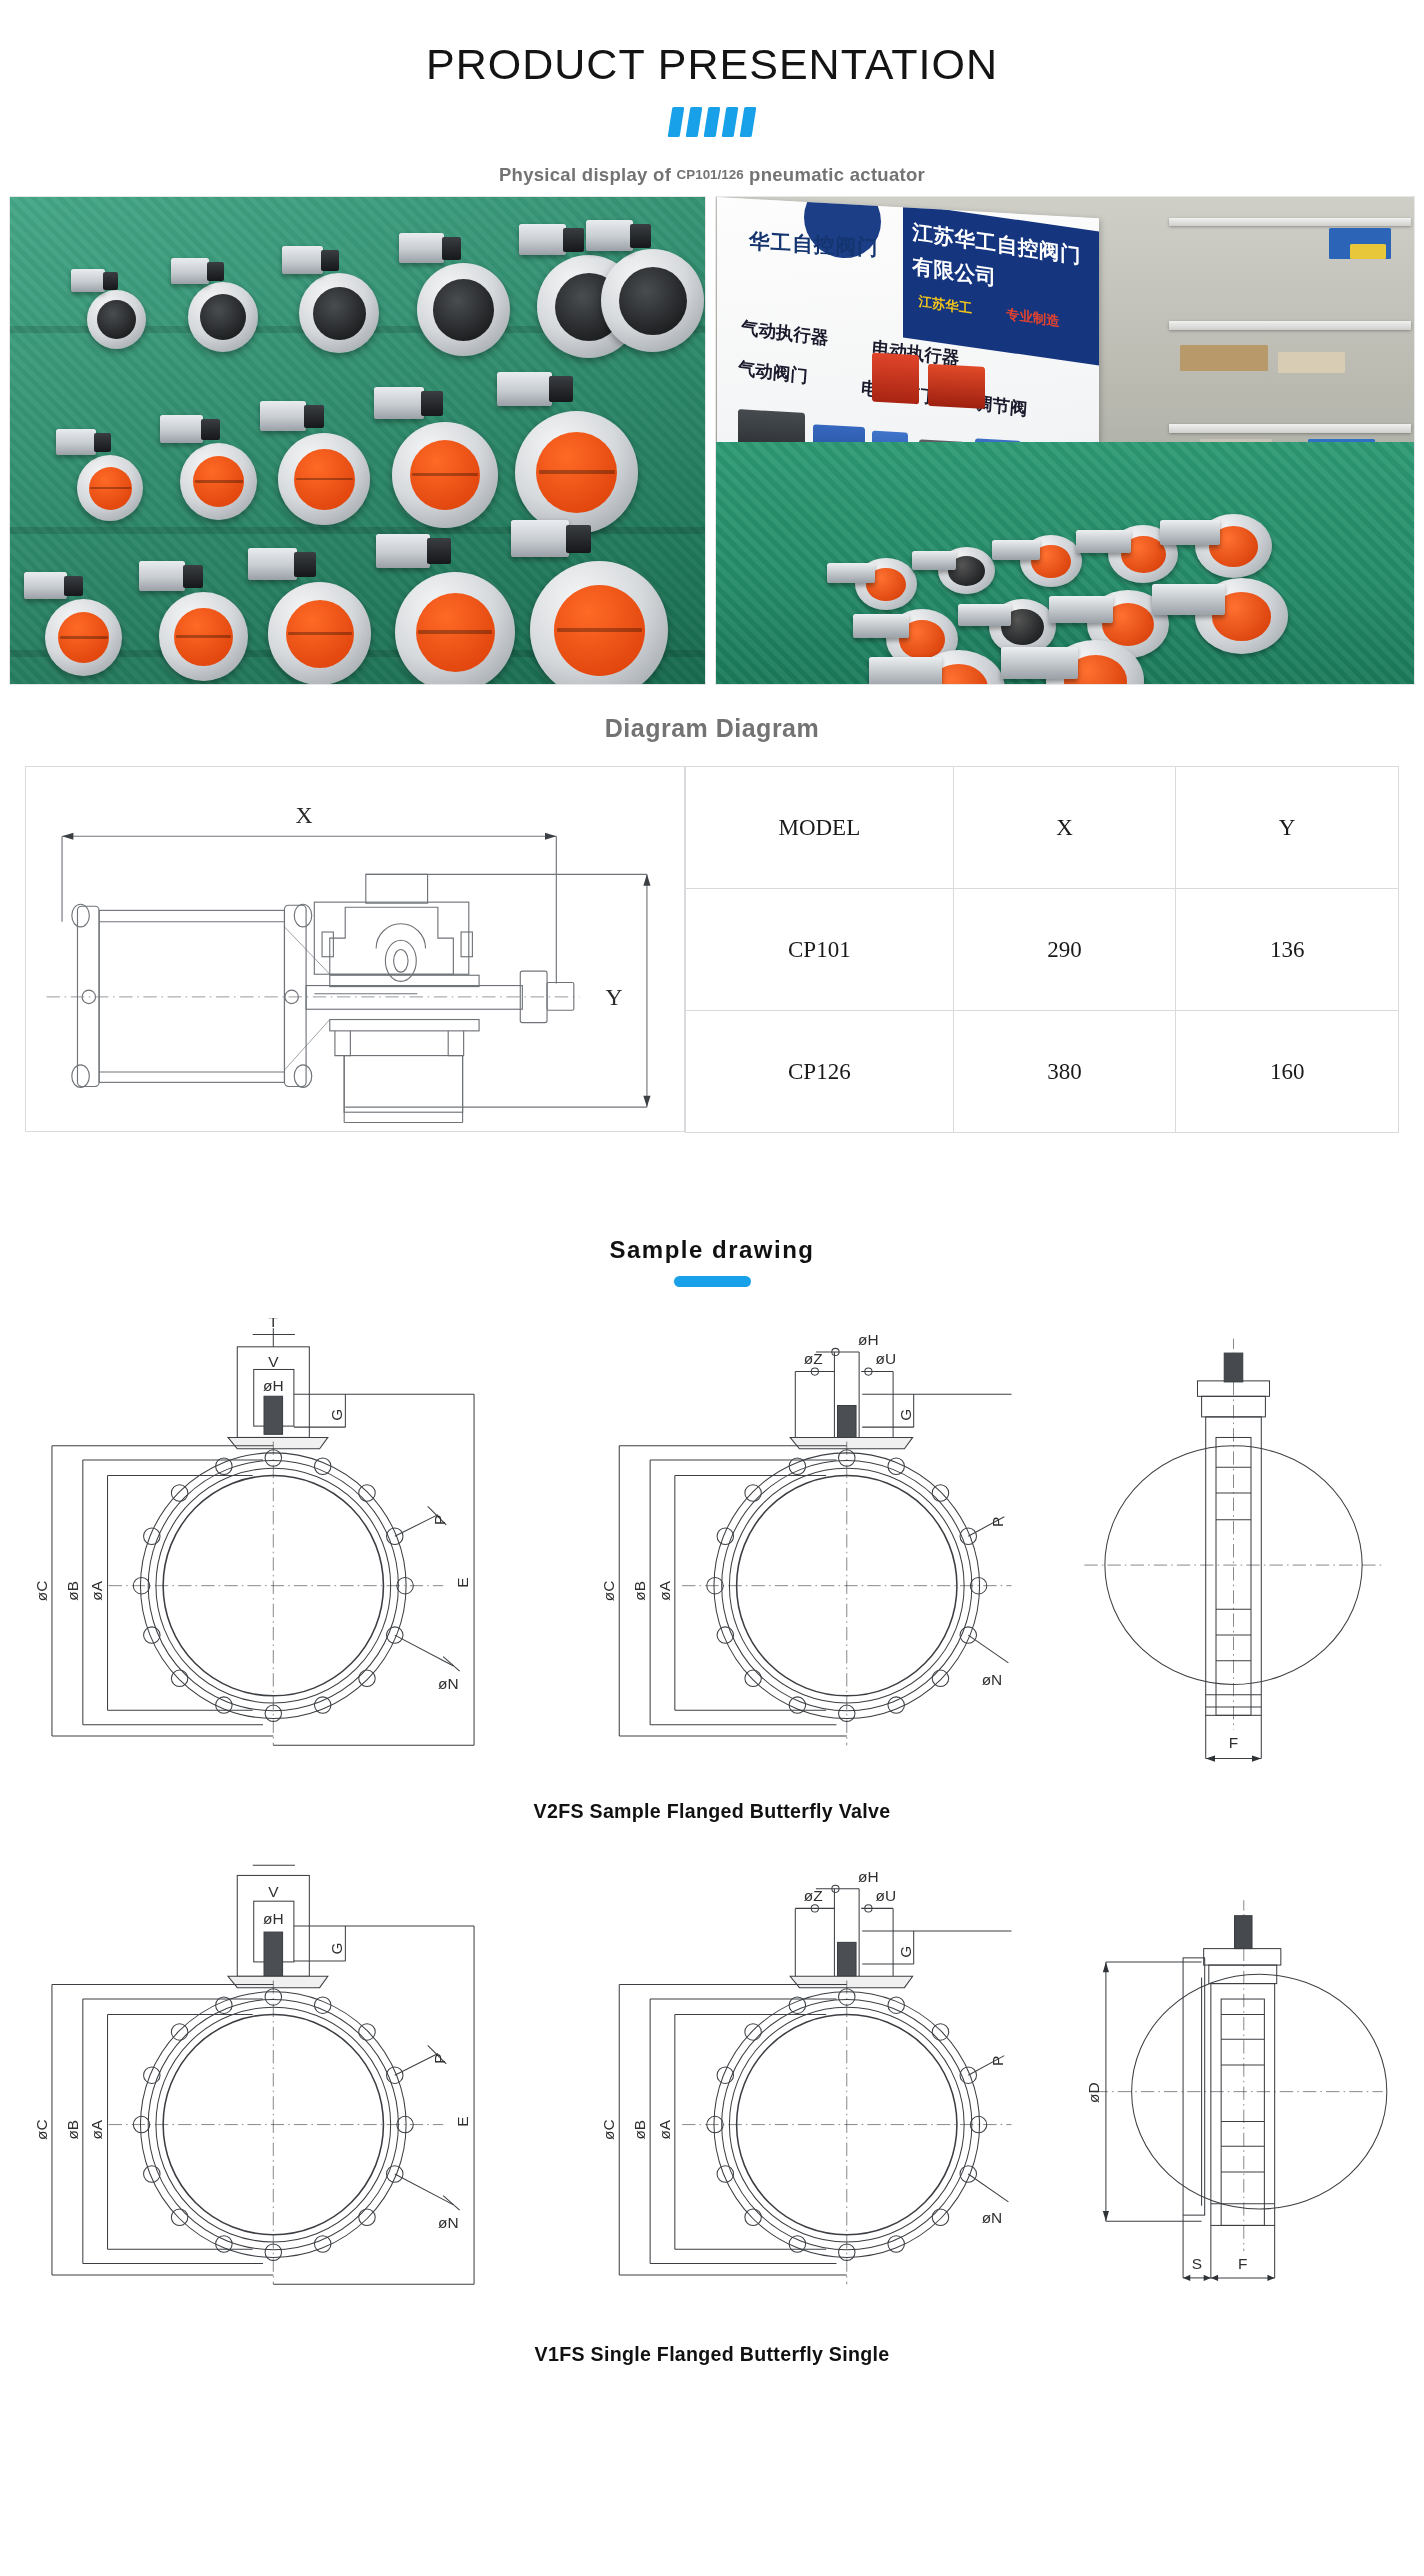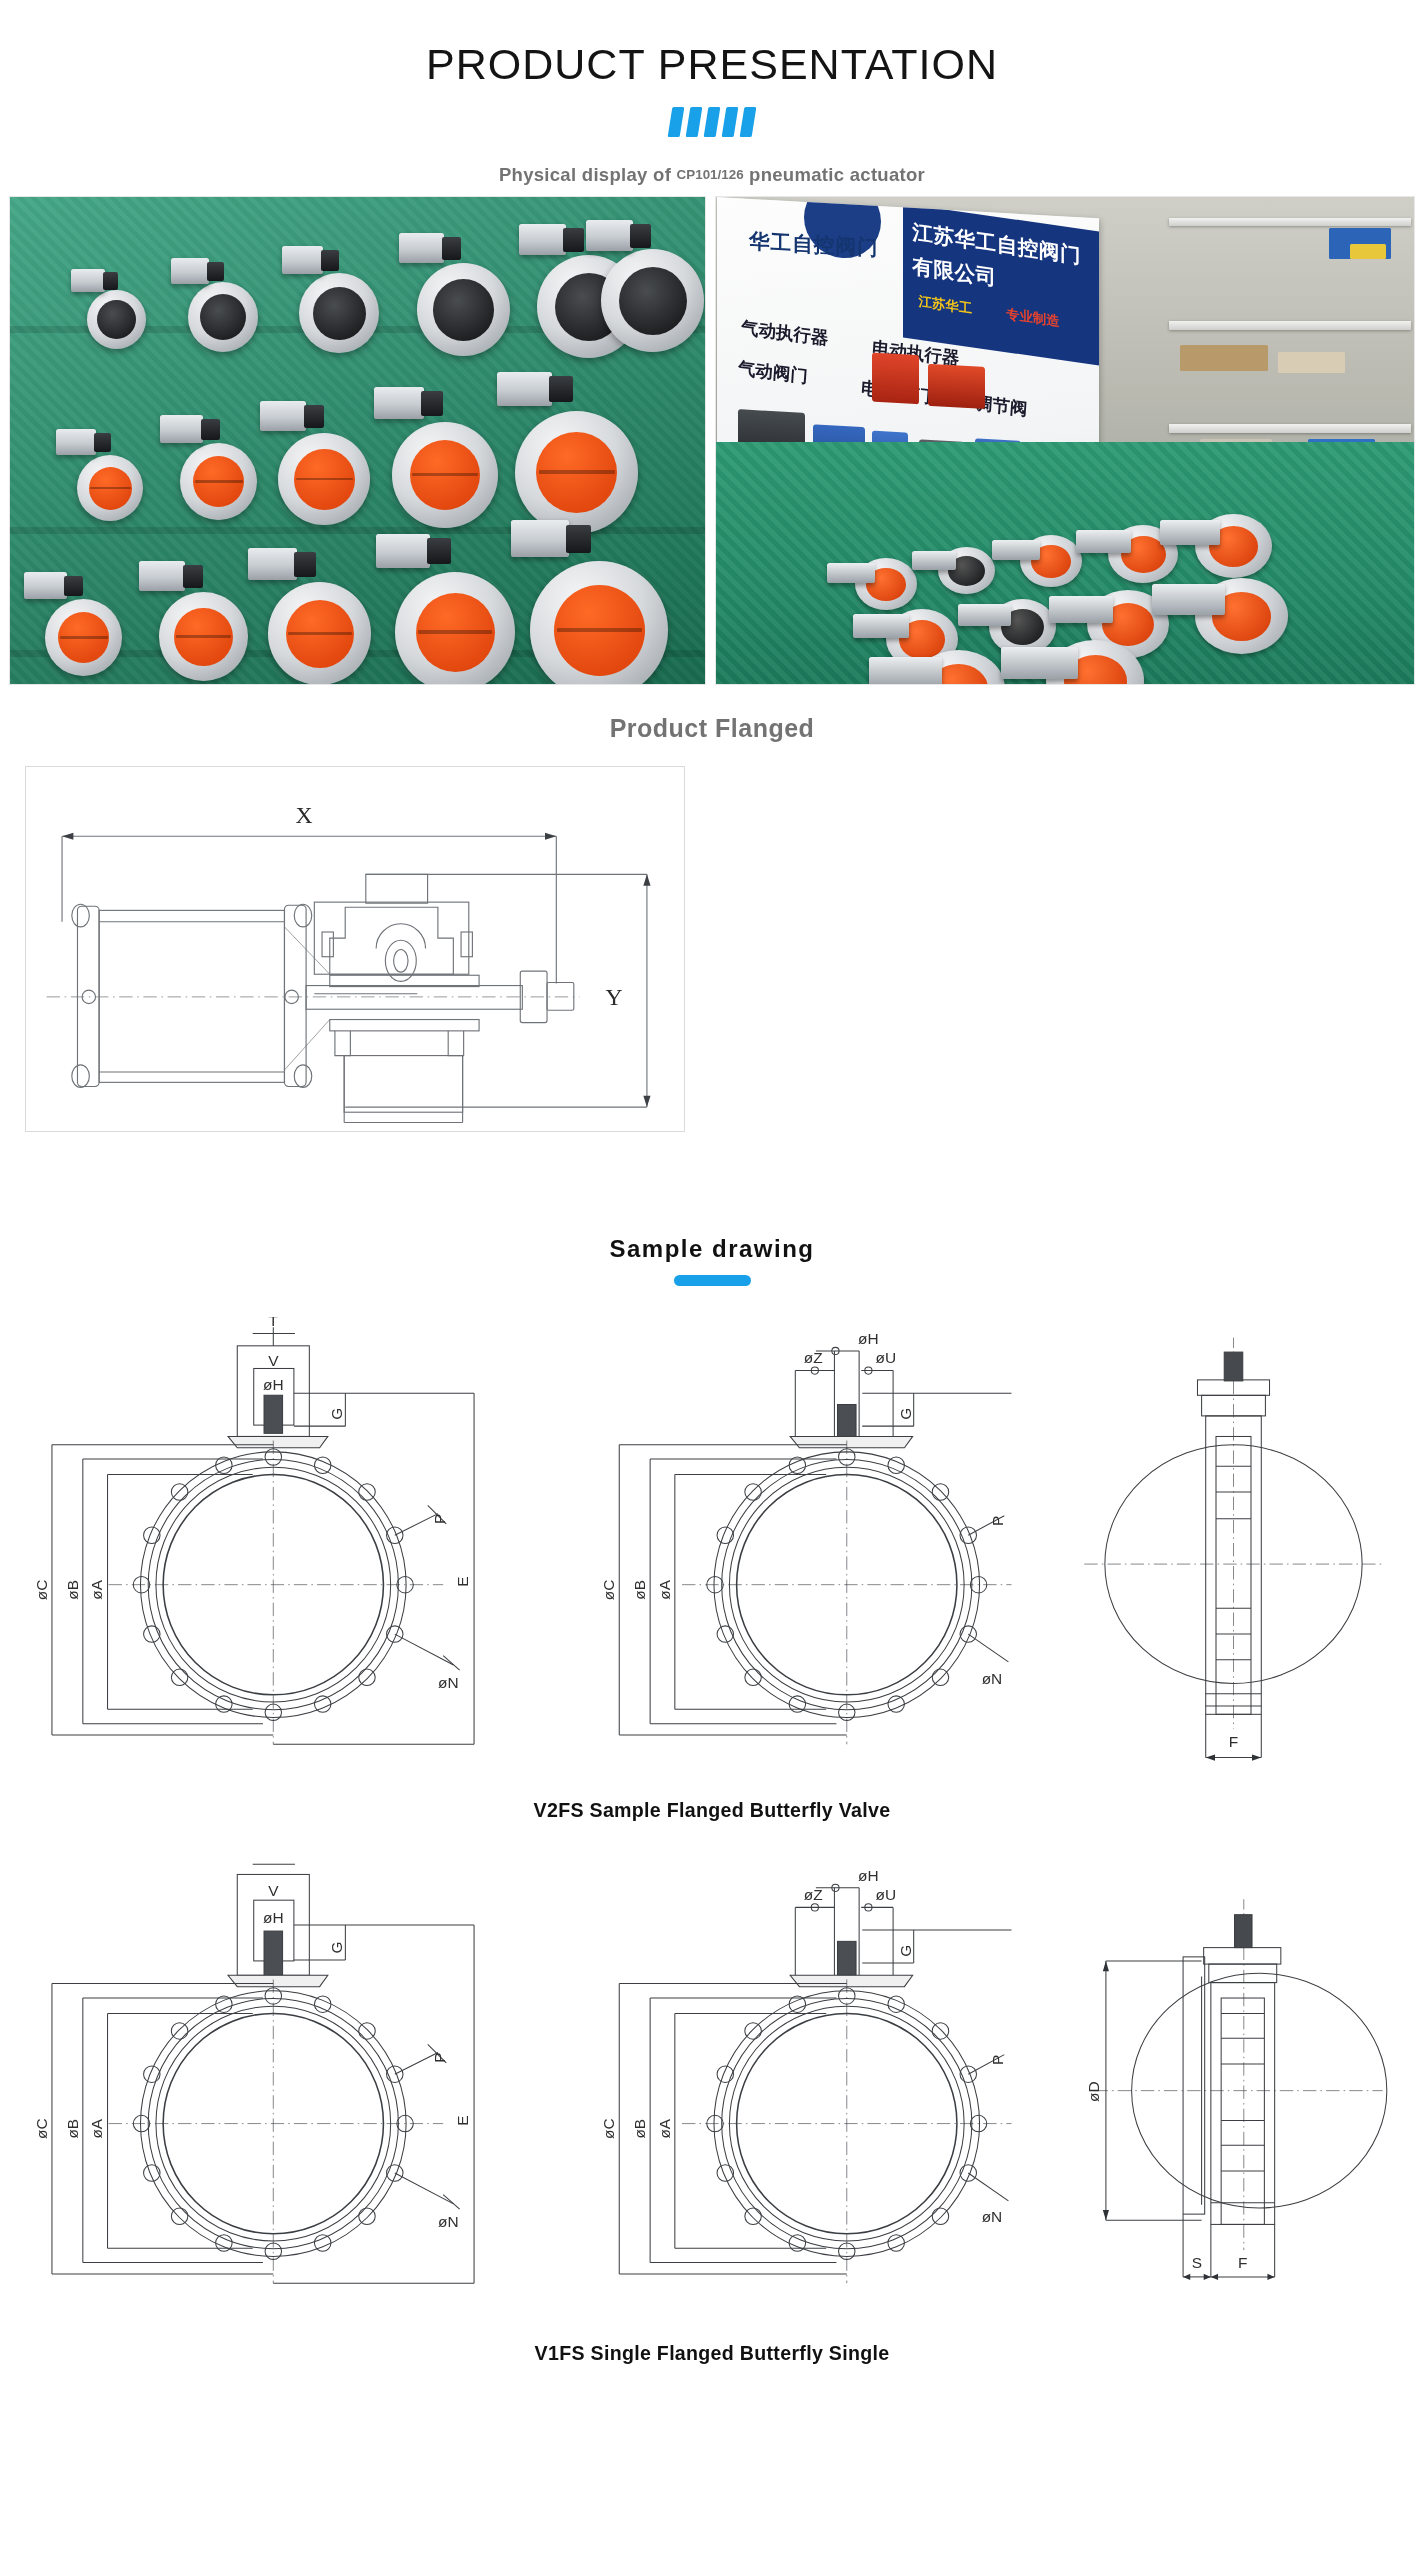--- a/index.html
+++ b/index.html
@@ -453,21 +453,21 @@
         <div class="act"></div>
       </div>
     <div class="wh-valve" style="left:330px; top:443px; width:98px; height:81px">
         <div class="ring"></div>
         <div class="inner"></div>
         <div class="act"></div>
       </div>
   </div>
 </div>
 
-<div class="section-head" style="margin-top:29px">Product   Flanged</div>
+<div class="section-head" style="margin-top:29px">Diagram   Diagram</div>
 
 <div class="diagram-wrap">
 
   <div class="dwg-box">
     <svg width="658" height="364" viewBox="0 0 1278 706">
       <g fill="none" stroke="#6f7378" stroke-width="2.2">
 
         <line x1="70" y1="134" x2="1030" y2="134"></line>
         <path d="M70 134 l22 -7 v14 z" fill="#3c3f44" stroke="none"></path>
         <path d="M1030 134 l-22 -7 v14 z" fill="#3c3f44" stroke="none"></path>
@@ -520,20 +520,46 @@
 
         <line x1="502" y1="310" x2="590" y2="402" stroke-width="1.3"></line>
         <line x1="502" y1="588" x2="590" y2="490" stroke-width="1.3"></line>
       </g>
 
       <text x="540" y="108" font-family="Liberation Serif, serif" font-size="46" fill="#2b2b2b" text-anchor="middle">X</text>
       <text x="1142" y="462" font-family="Liberation Serif, serif" font-size="46" fill="#2b2b2b" text-anchor="middle">Y</text>
     </svg>
   </div>
 
+  <table class="spec-table">
+    <colgroup>
+        <col class="c1">
+        <col class="c2">
+        <col class="c3">
+      </colgroup>
+    <thead>
+      <tr>
+        <th>MODEL</th>
+        <th>X</th>
+        <th>Y</th>
+      </tr>
+    </thead>
+    <tbody>
+      <tr>
+        <td>CP101</td>
+        <td>290</td>
+        <td>136</td>
+      </tr>
+      <tr>
+        <td>CP126</td>
+        <td>380</td>
+        <td>160</td>
+      </tr>
+    </tbody>
+  </table>
 </div>
 
 <div class="sample-head">Sample drawing</div>
 <div class="sample-bar"></div>
 
 <div class="drawing-row">
 
   <div class="dr-cell">
     <svg width="464" height="453" viewBox="0 0 900 880">
       <g fill="none" stroke="#3b3e42" stroke-width="2">

